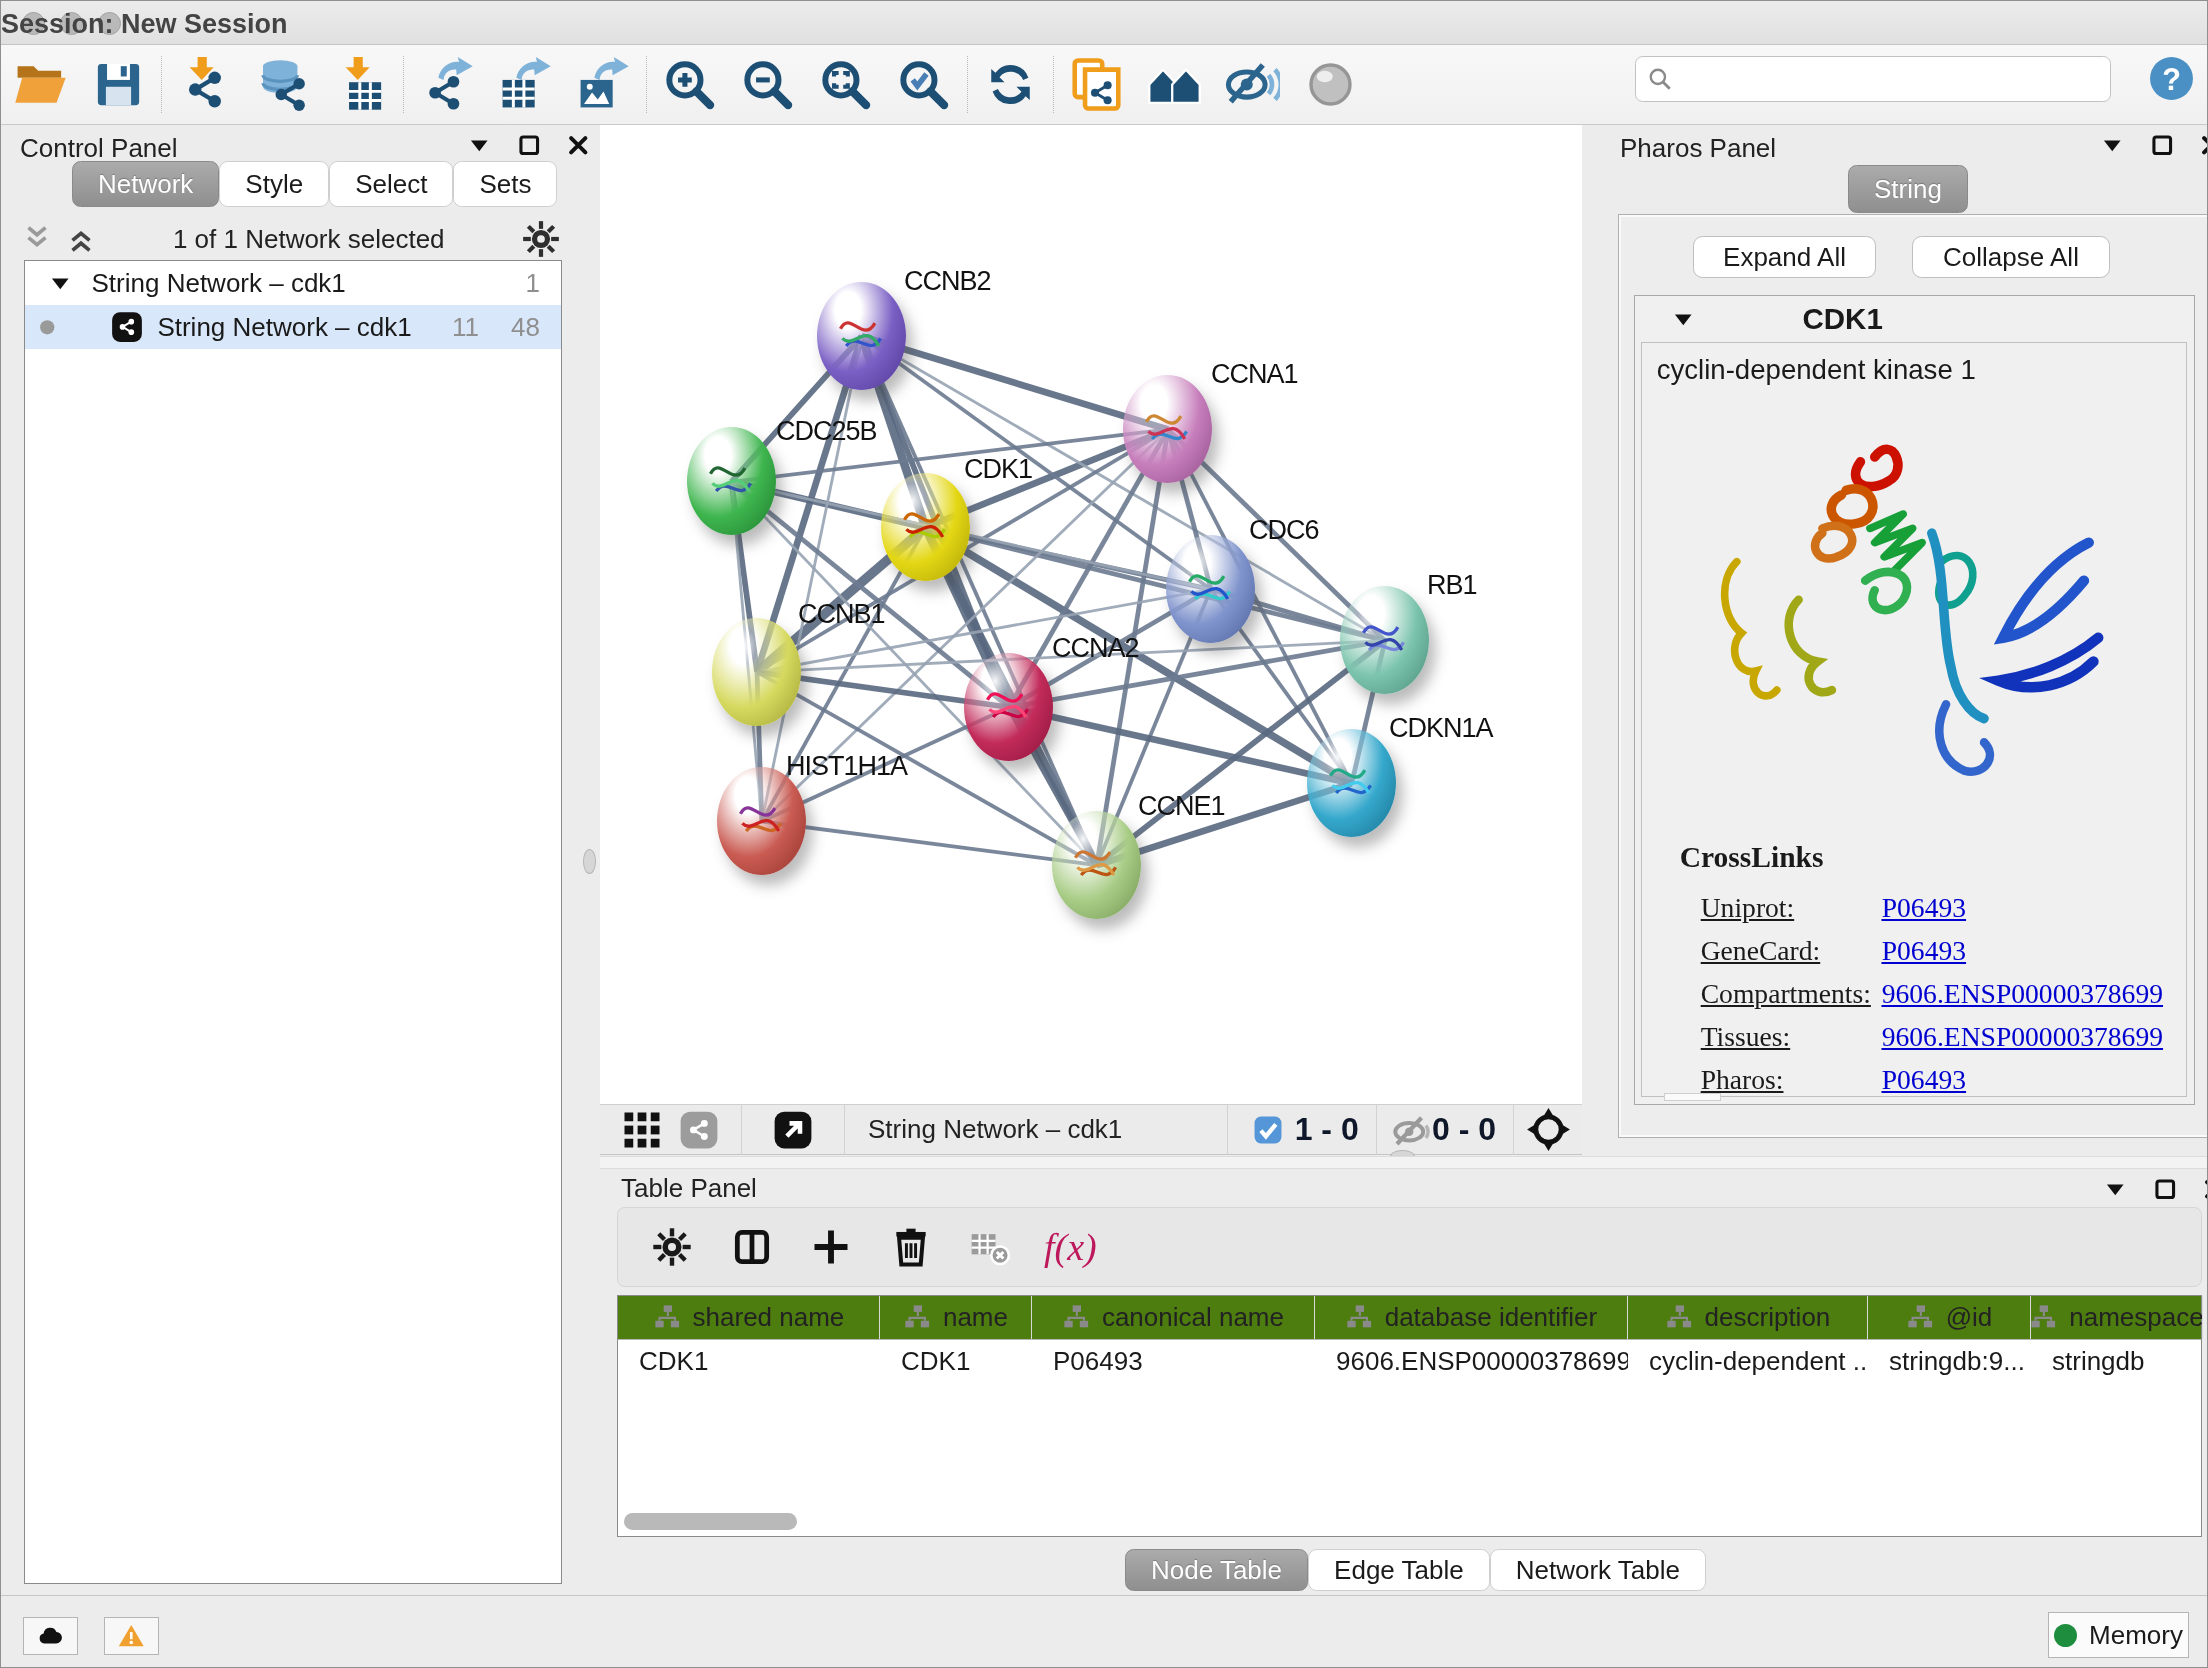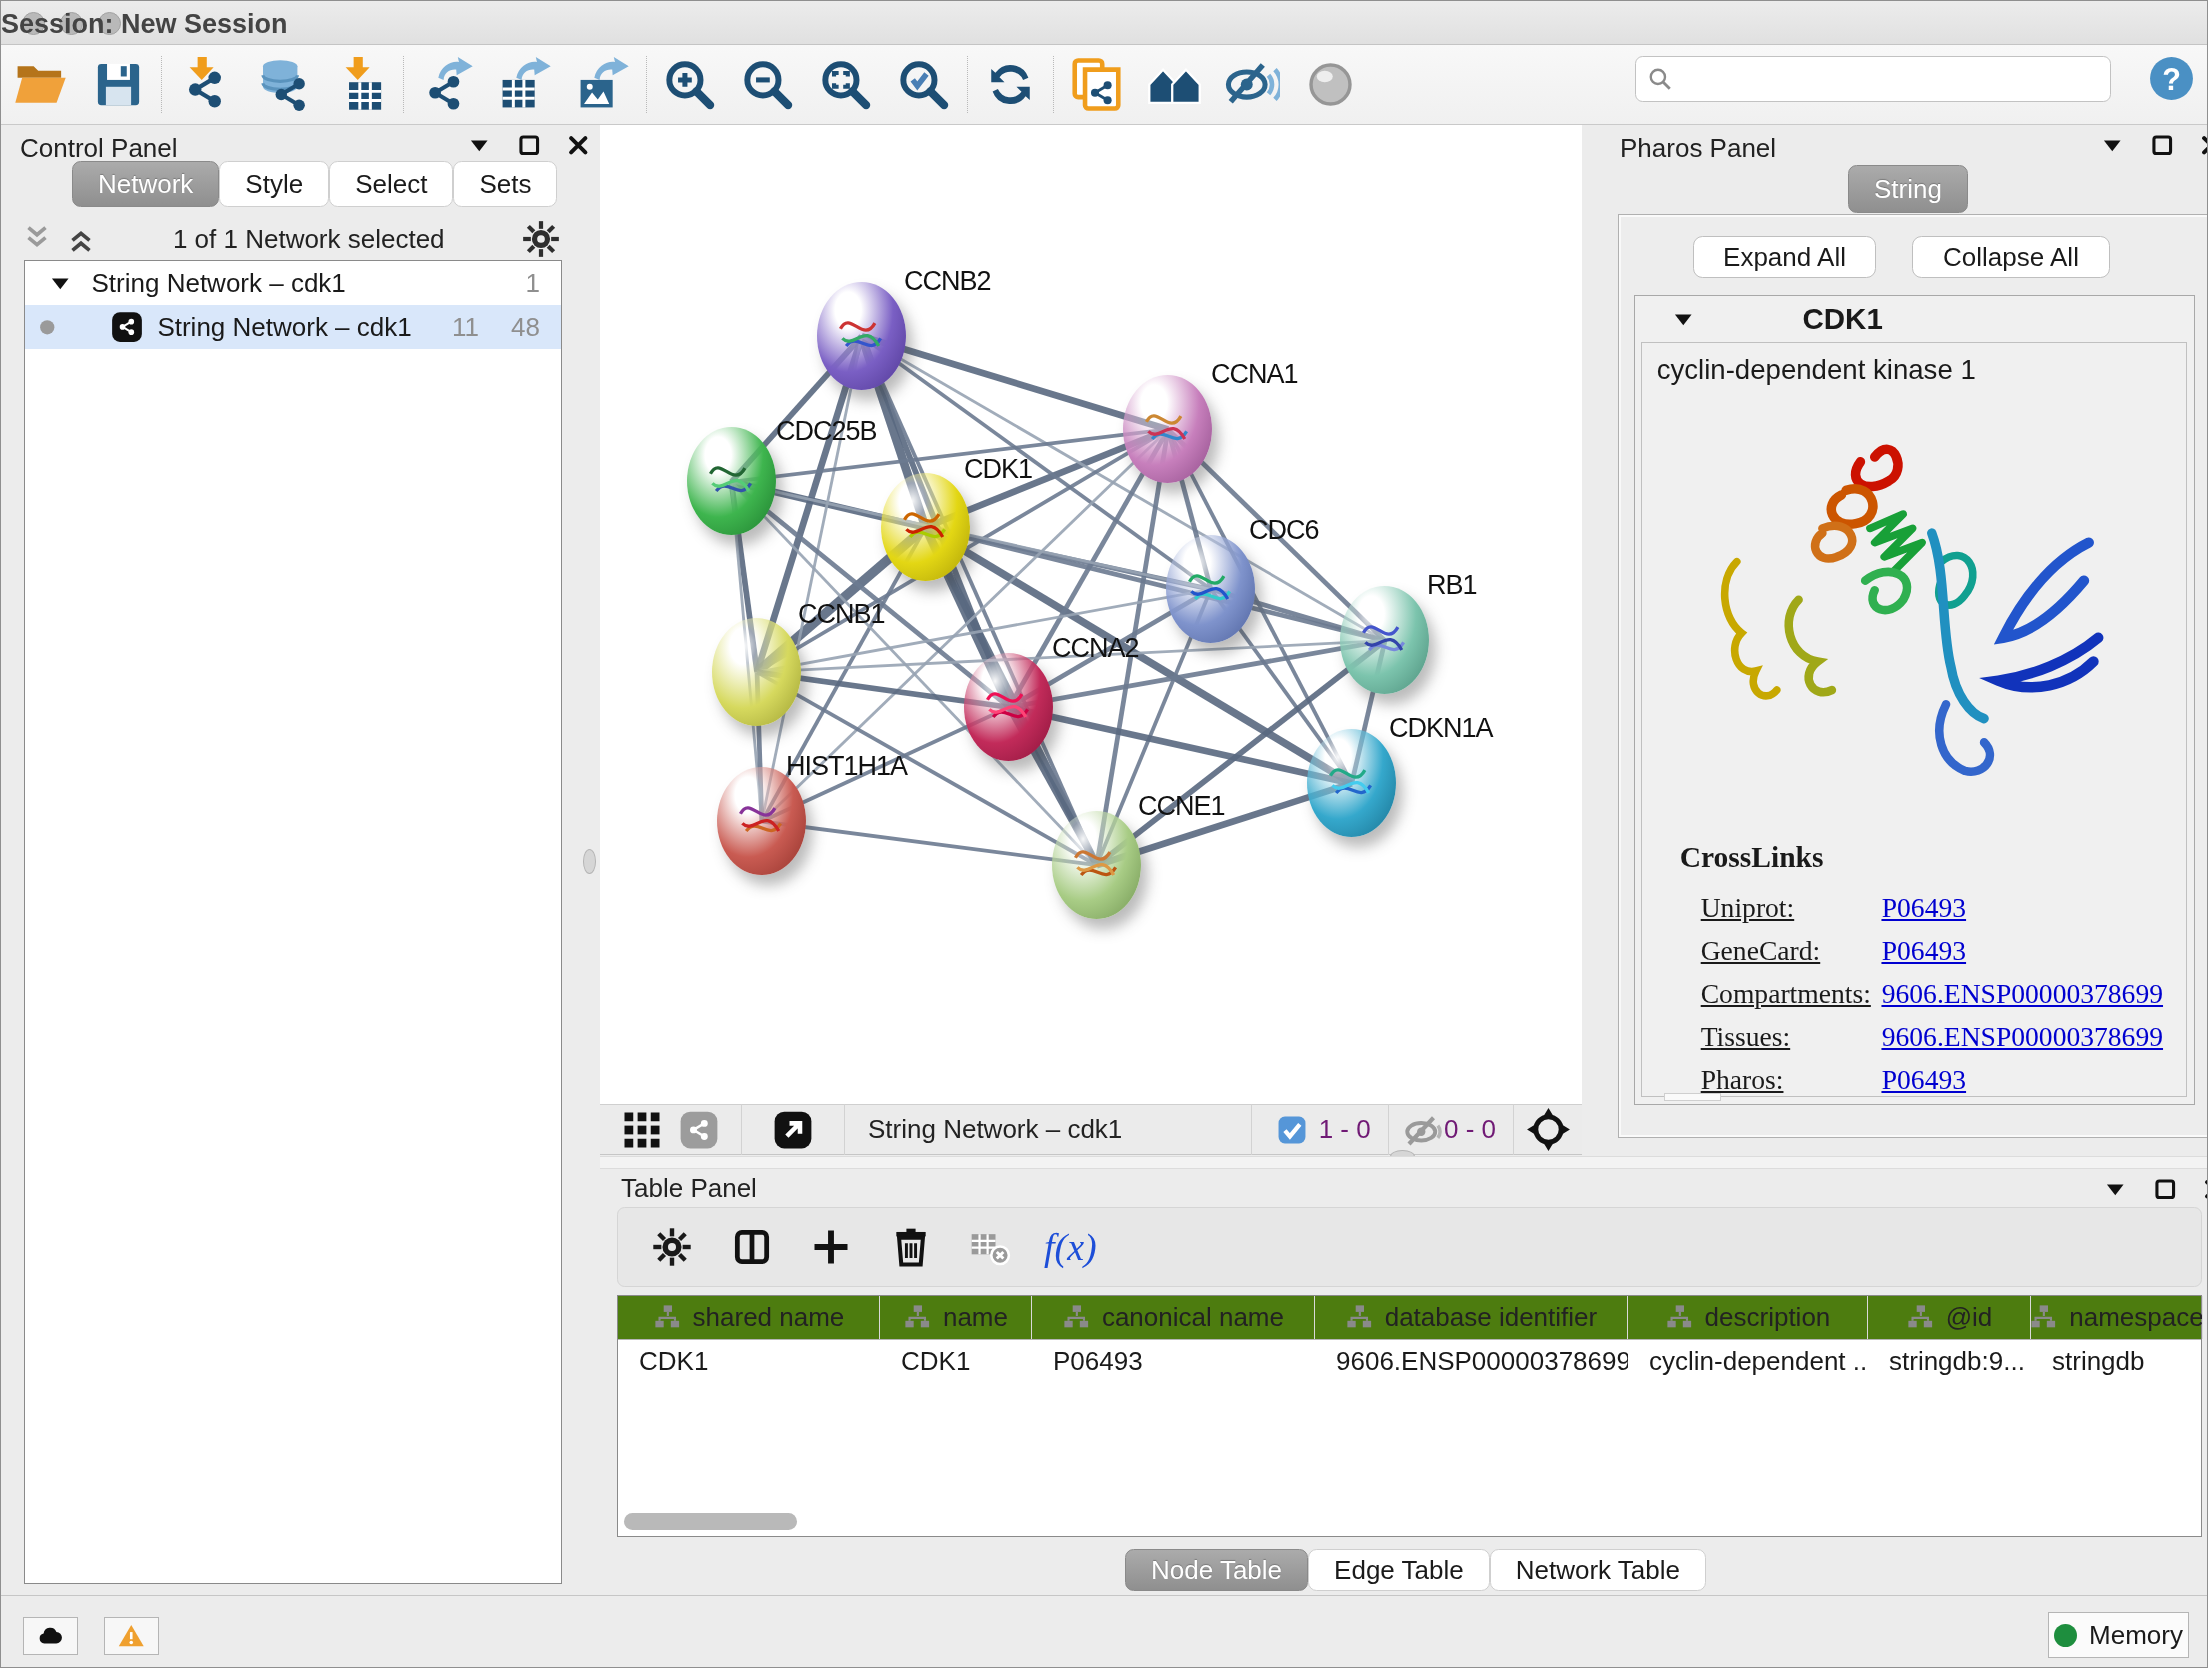--- a/index.html
+++ b/index.html
@@ -56,21 +56,21 @@
     box-shadow:6.7px 10.5px 13.3px rgba(60,60,60,.35);}
   .node svg{position:absolute;left:11.4px;top:21px;width:67px;height:67px;}
   .node-label{position:absolute;font-size:27px;color:#111;white-space:nowrap;
     font-family:"Liberation Sans",sans-serif;letter-spacing:-1px;}
   
   #net-status{position:absolute;left:599px;top:1103px;width:982px;height:51px;
     background:#ebebeb;border-top:1px solid #cfcfcf;border-bottom:1px solid #c6c6c6;
     display:flex;align-items:center;}
   .ns-sep{width:0;height:51px;border-left:1px solid #d2d2d2;}
   #net-status .name{font-size:26px;color:#222;}
-  #net-status .cnt{font-size:26px;color:#701a75;}
+  #net-status .cnt{font-size:32px;color:#0f172a;font-weight:bold;}
   
   .handle{position:absolute;width:13.3px;height:25px;border-radius:50%;
     background:#d6d6d6;border:1px solid #b5b5b5;}
   
   #results-panel{position:absolute;left:1581px;top:124px;width:628px;height:1031px;background:#ececec;}
   #rp-ctrls{left:516px;top:5.7px;}
   #rp-header{position:absolute;left:38px;top:7.6px;}
   #rp-tab{position:absolute;left:266px;top:40px;height:48px;}
   #rp-box{position:absolute;left:36px;top:89px;width:592px;height:924px;background:#ededed;
     border:1.9px solid #b0b0b0;box-shadow:inset 0 0 0 1.9px #fafafa;}
@@ -93,21 +93,21 @@
   #hsplit{position:absolute;left:599px;top:1155px;width:1609px;height:13.3px;background:#f3f3f3;
     border-top:1px solid #dcdcdc;border-bottom:1px solid #dcdcdc;}
   
   #table-panel{position:absolute;left:599px;top:1168px;width:1609px;height:426px;background:#ececec;}
   #tp-header{position:absolute;left:21px;top:3.8px;}
   #tp-ctrls{left:1501px;top:5.7px;}
   #tp-toolbar{position:absolute;left:17px;top:38px;width:1585px;height:80px;background:#e7e7e7;
     border:1px solid #d5d5d5;border-radius:7.6px;display:flex;align-items:center;gap:28.5px;padding-left:28.5px;}
   .tpt-btn{width:51px;height:51px;display:flex;align-items:center;justify-content:center;}
   .tpt-btn svg{width:44px;height:44px;}
-  #fx-btn{font-family:"Liberation Serif",serif;font-style:italic;font-size:38px;color:#1d4ed8;width:86px;}
+  #fx-btn{font-family:"Liberation Serif",serif;font-style:italic;font-size:38px;color:#be185d;width:86px;}
   #tp-table{position:absolute;left:17px;top:126px;width:1585px;height:242px;background:#fff;border:1.9px solid #8a8a8a;}
   #thead-row{display:flex;height:44px;background:#4d7c0f;border-bottom:1.9px solid #b5b5b5;}
   .th{display:flex;align-items:center;justify-content:center;gap:11.4px;font-size:26px;color:#222;
     border-right:1px solid #d9d9d9;overflow:hidden;white-space:nowrap;flex:none;}
   .th svg{width:28.5px;height:28.5px;flex:none;}
   #tbody-row{display:flex;height:42px;}
   .td{font-size:26px;padding-left:21px;display:flex;align-items:center;overflow:hidden;white-space:nowrap;flex:none;}
   #h-scroll{position:absolute;left:5.7px;bottom:5.7px;width:1569px;height:17px;}
   #h-thumb{position:absolute;left:0;top:0;width:173px;height:17px;border-radius:8.6px;background:#b9b9b9;}
   #bottom-tabs{position:absolute;left:525px;top:380px;display:flex;}

